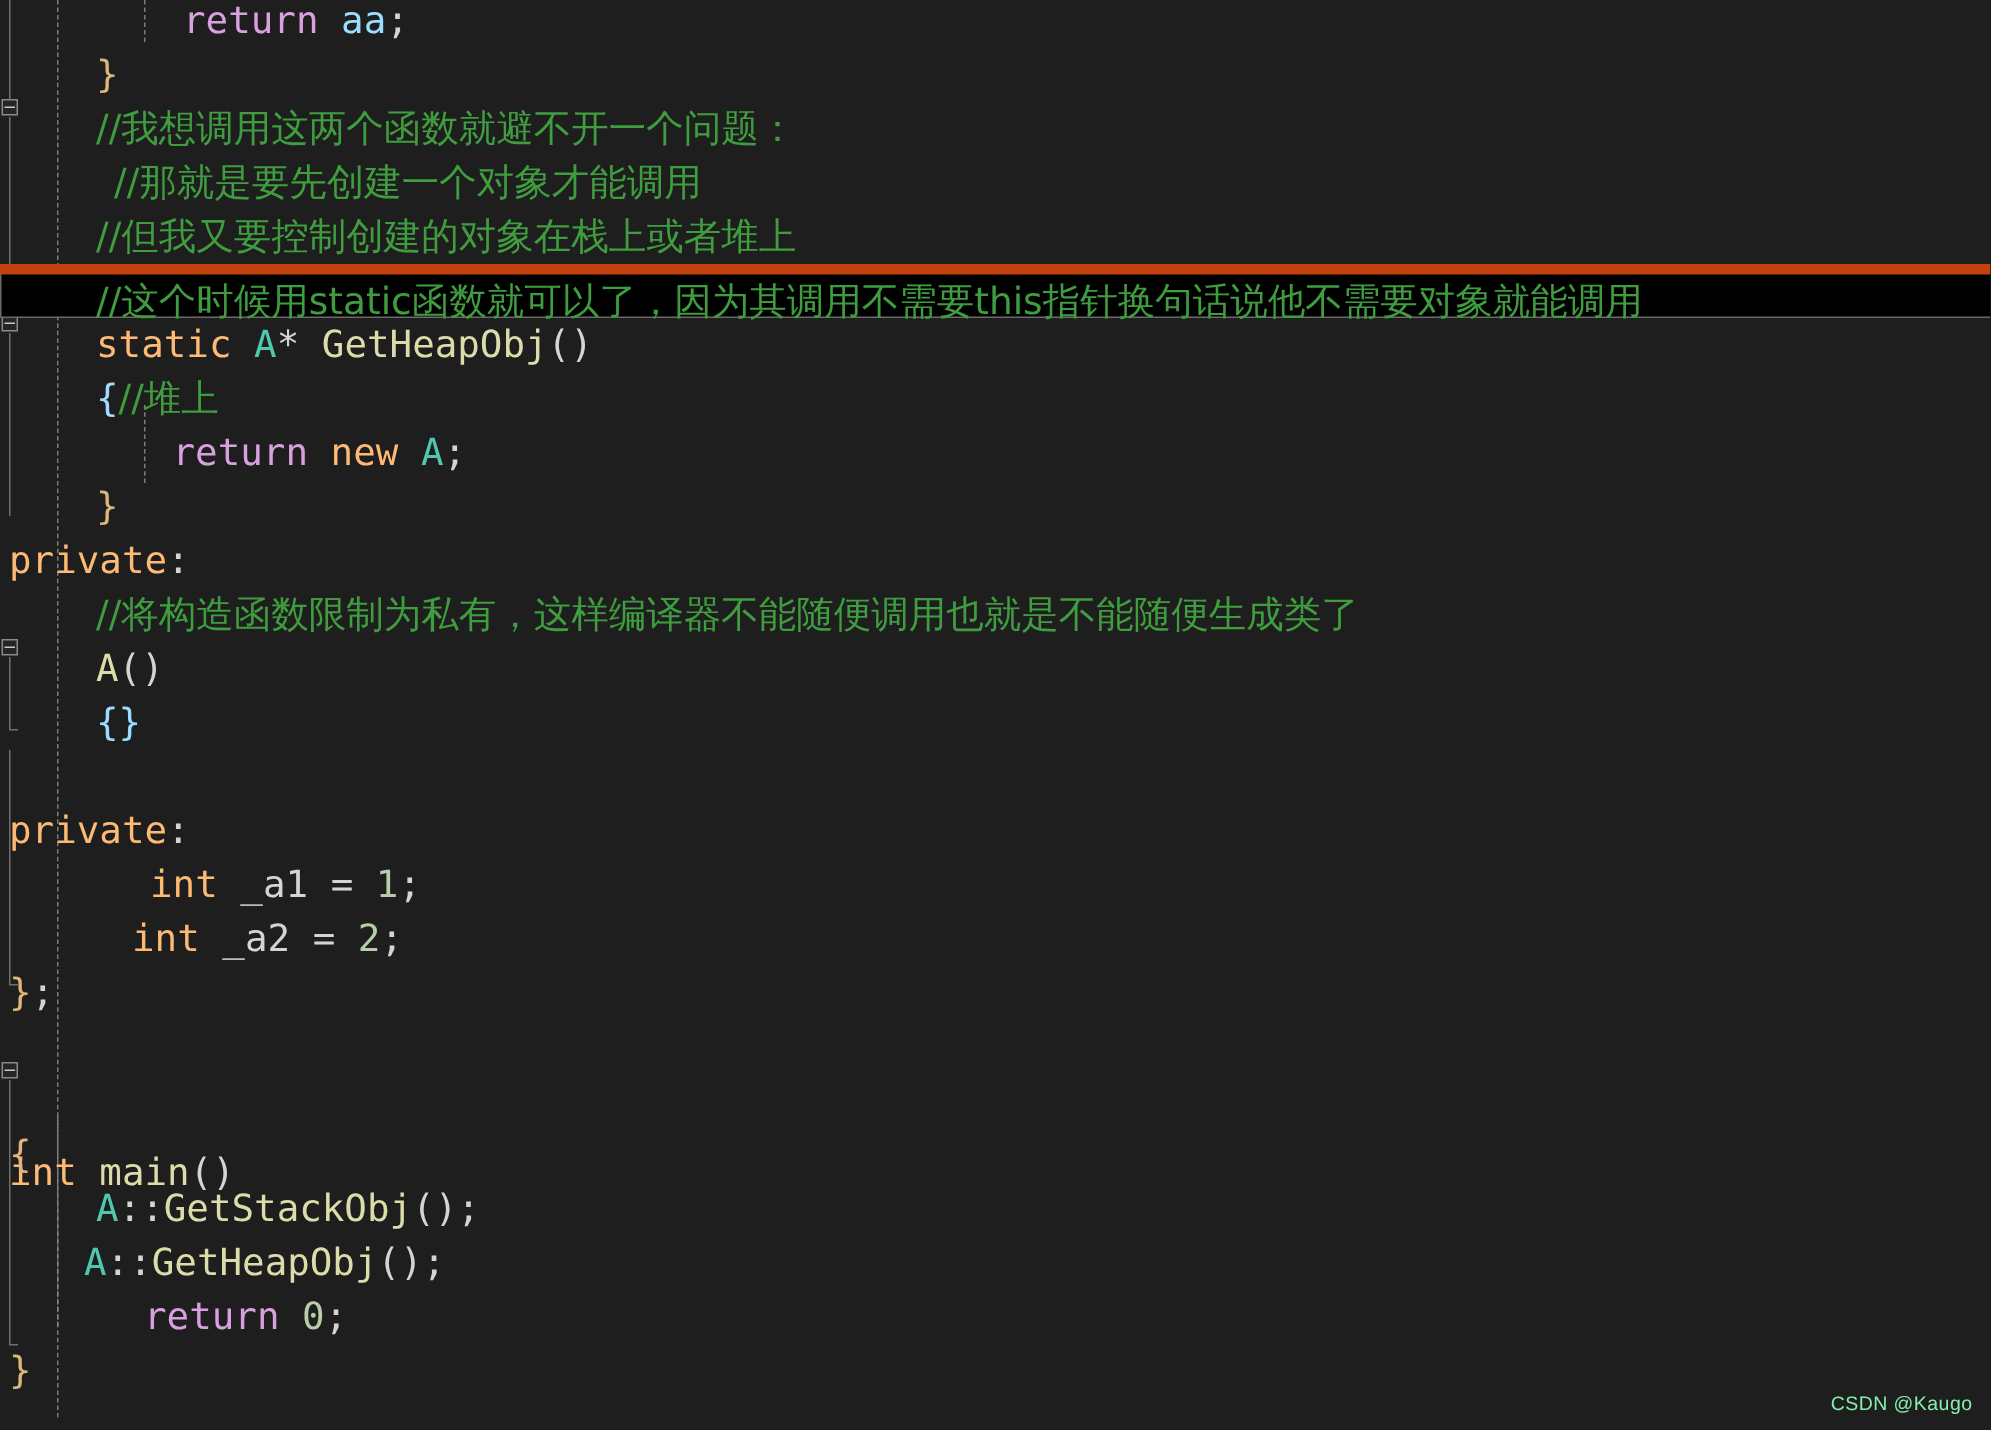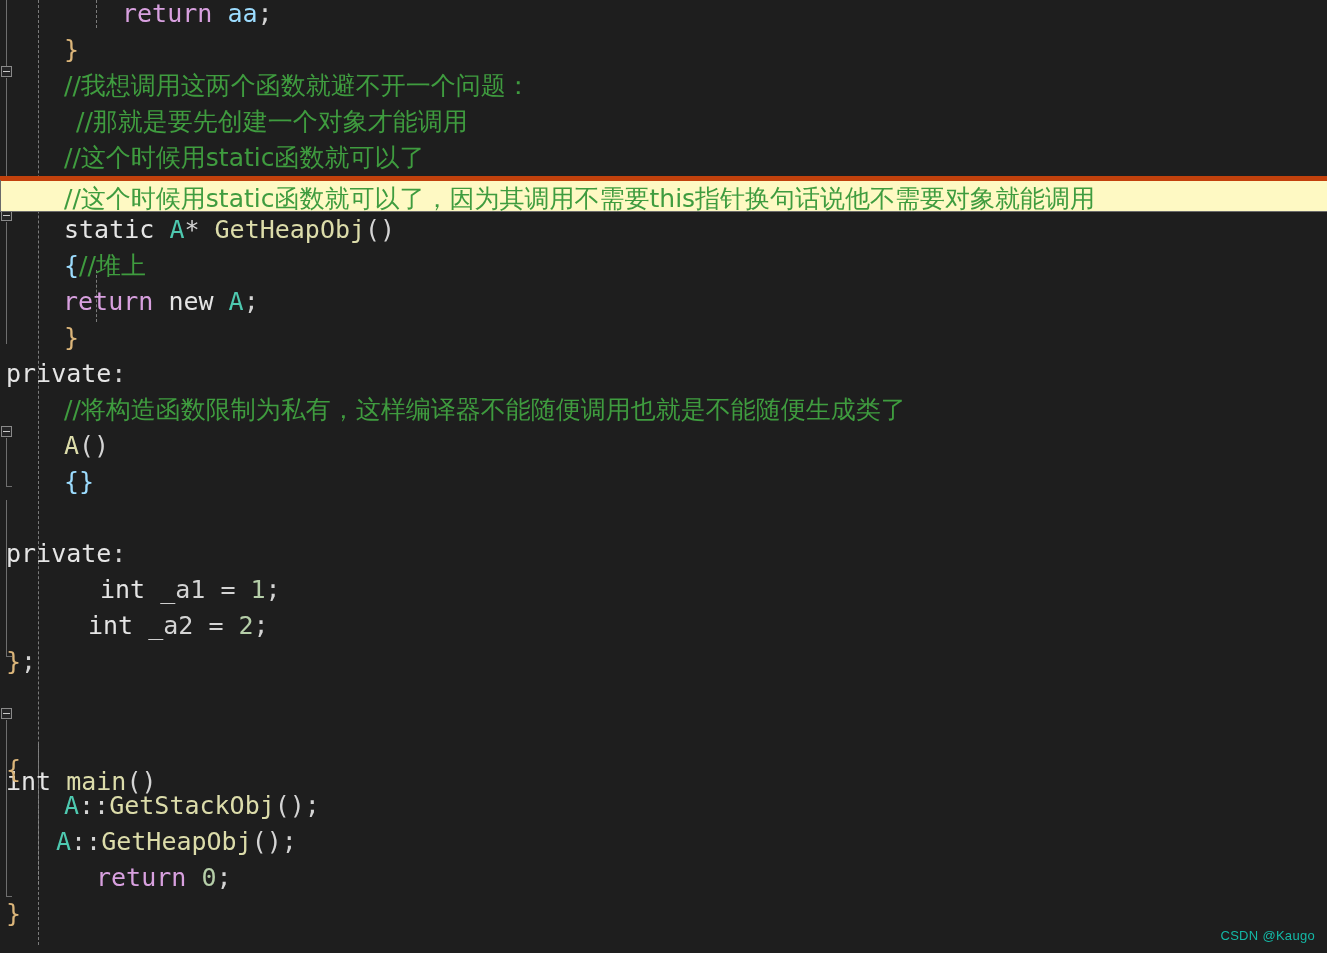--- a/index.html
+++ b/index.html
@@ -88,57 +88,57 @@
     font-family: "DejaVu Sans Mono", monospace;
     letter-spacing: 0px;
   }
   .line .txt {
     display: inline-block;
     padding-left: 0px;
   }
 
   
   .line.current {
-    border-top: 5px solid #c2410c;
+    border-top: 7px solid #c2410c;
     border-bottom: 1px solid #6a6a6a;
     box-sizing: border-box;
-    background: #fef9c3;
+    background: #000000;
   }
   .line.current .leftcap {
     position: absolute;
     left: 0;
     top: -1px;
     bottom: -1px;
     width: 1px;
     background: #6a6a6a;
   }
 
   
-  .tok-keyword   { color: #e5e5e5; }
+  .tok-keyword   { color: #fdba74; }
   .tok-control   { color: #d8a0df; }
   .tok-type      { color: #4ec9b0; }
   .tok-func      { color: #dcdcaa; }
   .tok-var       { color: #9cdcfe; }
   .tok-plain     { color: #d4d4d4; }
   .tok-number    { color: #b5cea8; }
   .tok-comment   { color: #3f9c3f; }
   .tok-punct     { color: #d4d4d4; }
   .tok-brace1    { color: #dcb67a; }
   .tok-brace2    { color: #9cdcfe; }
   .tok-op        { color: #d4d4d4; }
 
   .cjk { font-family: "DejaVu Sans", sans-serif; }
 
   
   .watermark {
     position: absolute;
     right: 12px;
     bottom: 10px;
     font-size: 13px;
-    color: #14b8a6;
+    color: #86efac;
     font-family: "Liberation Sans", sans-serif;
     letter-spacing: 0.3px;
   }
 </style>
 </head>
 <body>
 
 <div id="editor">
 
   <div class="fold-col" id="fold-col">
@@ -163,25 +163,25 @@
       <div class="indent-guide" style="left: 96px; top: 0px; height: 28px; position: absolute;"></div>
       <div class="indent-guide" style="left: 96px; top: 270px; height: 52px; position: absolute;"></div>
       <div class="indent-guide" style="left: 38px; top: 744px; height: 140px; position: absolute;"></div>
     </div>
 
   <div class="code-layer" id="code-layer">
       <div class="line" style="top: -4px;"><span class="txt" style="padding-left: 122px;"><span class="tok-control">return</span><span class="tok-plain"> </span><span class="tok-var">aa</span><span class="tok-punct">;</span></span></div>
       <div class="line" style="top: 32px;"><span class="txt" style="padding-left: 64px;"><span class="tok-brace1">}</span></span></div>
       <div class="line" style="top: 68px;"><span class="txt" style="padding-left: 64px;"><span class="tok-comment cjk">//我想调用这两个函数就避不开一个问题：</span></span></div>
       <div class="line" style="top: 104px;"><span class="txt" style="padding-left: 76px;"><span class="tok-comment cjk">//那就是要先创建一个对象才能调用</span></span></div>
-      <div class="line" style="top: 140px;"><span class="txt" style="padding-left: 64px;"><span class="tok-comment cjk">//这个时候用static函数就可以了</span></span></div>
+      <div class="line" style="top: 140px;"><span class="txt" style="padding-left: 64px;"><span class="tok-comment cjk">//但我又要控制创建的对象在栈上或者堆上</span></span></div>
       <div class="line current" style="top: 176px;"><div class="leftcap"></div><span class="txt" style="padding-left: 64px;"><span class="tok-comment cjk">//这个时候用static函数就可以了，因为其调用不需要this指针换句话说他不需要对象就能调用</span></span></div>
       <div class="line" style="top: 212px;"><span class="txt" style="padding-left: 64px;"><span class="tok-keyword">static</span><span class="tok-plain"> </span><span class="tok-type">A</span><span class="tok-op">* </span><span class="tok-func">GetHeapObj</span><span class="tok-punct">()</span></span></div>
       <div class="line" style="top: 248px;"><span class="txt" style="padding-left: 64px;"><span class="tok-brace2">{</span><span class="tok-comment cjk">//堆上</span></span></div>
-      <div class="line" style="top: 284px;"><span class="txt" style="padding-left: 63px;"><span class="tok-control">return</span><span class="tok-plain"> </span><span class="tok-keyword">new</span><span class="tok-plain"> </span><span class="tok-type">A</span><span class="tok-punct">;</span></span></div>
+      <div class="line" style="top: 284px;"><span class="txt" style="padding-left: 115px;"><span class="tok-control">return</span><span class="tok-plain"> </span><span class="tok-keyword">new</span><span class="tok-plain"> </span><span class="tok-type">A</span><span class="tok-punct">;</span></span></div>
       <div class="line" style="top: 320px;"><span class="txt" style="padding-left: 64px;"><span class="tok-brace1">}</span></span></div>
       <div class="line" style="top: 356px;"><span class="txt" style="padding-left: 6px;"><span class="tok-keyword">private</span><span class="tok-punct">:</span></span></div>
       <div class="line" style="top: 392px;"><span class="txt" style="padding-left: 64px;"><span class="tok-comment cjk">//将构造函数限制为私有，这样编译器不能随便调用也就是不能随便生成类了</span></span></div>
       <div class="line" style="top: 428px;"><span class="txt" style="padding-left: 64px;"><span class="tok-func">A</span><span class="tok-punct">()</span></span></div>
       <div class="line" style="top: 464px;"><span class="txt" style="padding-left: 64px;"><span class="tok-brace2">{}</span></span></div>
       <div class="line" style="top: 500px;"><span class="txt" style="padding-left: 0px;"></span></div>
       <div class="line" style="top: 536px;"><span class="txt" style="padding-left: 6px;"><span class="tok-keyword">private</span><span class="tok-punct">:</span></span></div>
       <div class="line" style="top: 572px;"><span class="txt" style="padding-left: 100px;"><span class="tok-keyword">int</span><span class="tok-plain"> </span><span class="tok-plain">_a1</span><span class="tok-op"> = </span><span class="tok-number">1</span><span class="tok-punct">;</span></span></div>
       <div class="line" style="top: 608px;"><span class="txt" style="padding-left: 88px; text-align: right;"><span class="tok-keyword">int</span><span class="tok-plain"> </span><span class="tok-plain">_a2</span><span class="tok-op"> = </span><span class="tok-number">2</span><span class="tok-punct">;</span></span></div>
       <div class="line" style="top: 644px;"><span class="txt" style="padding-left: 6px;"><span class="tok-brace1">}</span><span class="tok-punct">;</span></span></div>

